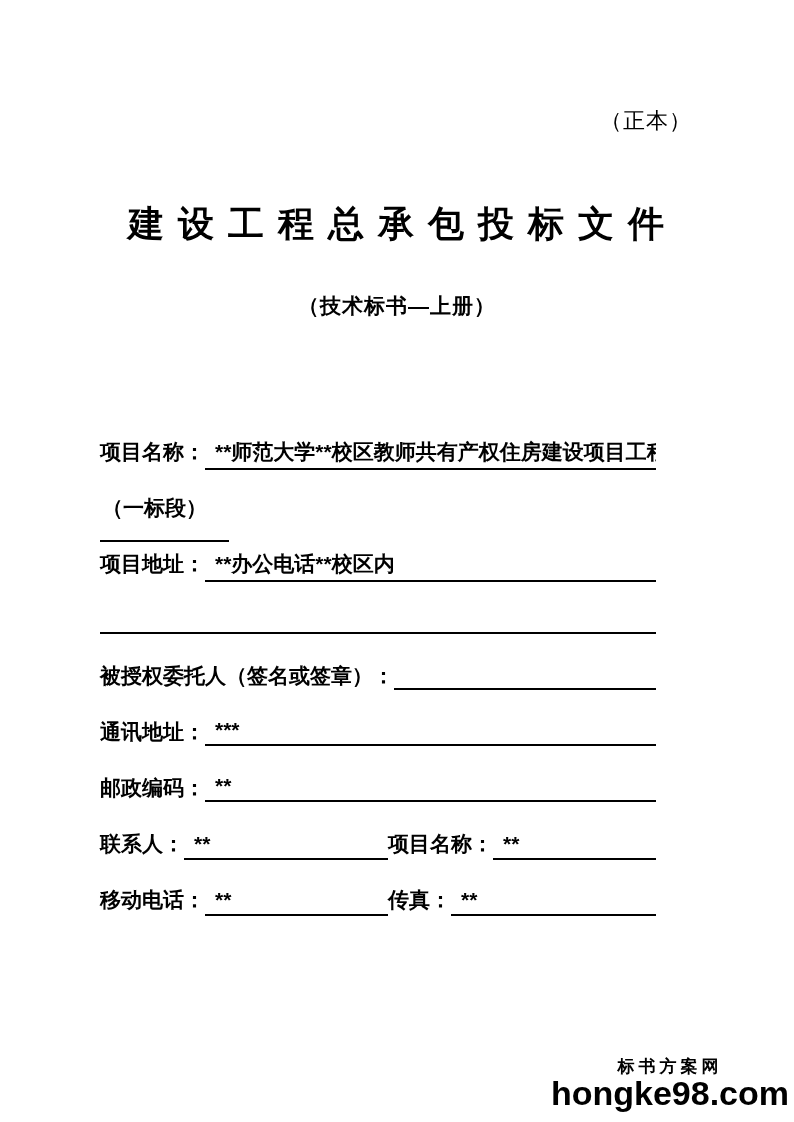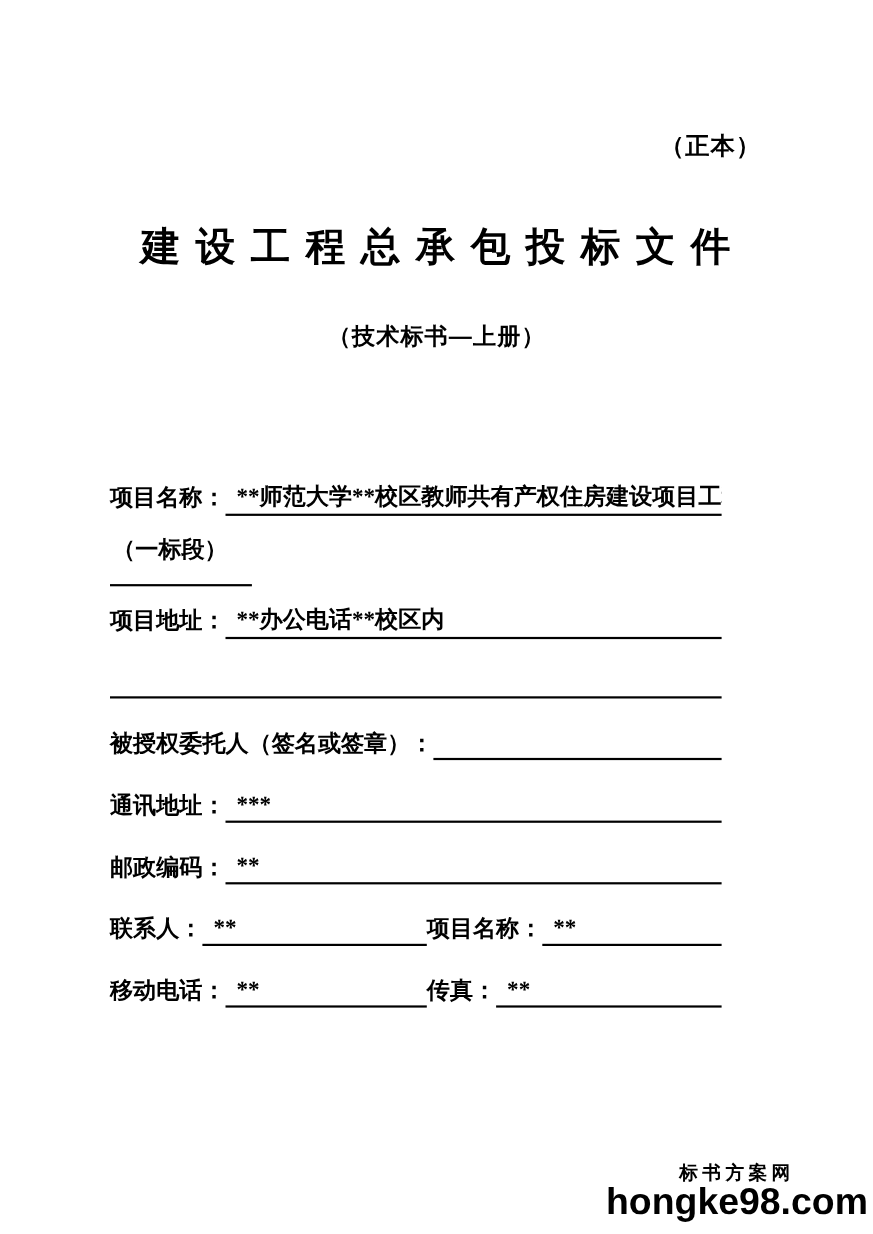--- a/index.html
+++ b/index.html
@@ -16,23 +16,22 @@
     position: relative;
     width: 794px;
     height: 1122px;
     background: #ffffff;
   }
   .copy-label {
     position: absolute;
     top: 106px;
     right: 102px;
     font-size: 22px;
-    font-weight: bold;
+    font-weight: normal;
     letter-spacing: 1px;
-    margin-top: 12px;
   }
   .doc-title {
     position: absolute;
     top: 200px;
     left: 0;
     width: 100%;
     text-align: center;
     font-size: 36px;
     font-weight: bold;
     letter-spacing: 2px;
@@ -51,25 +50,24 @@
   .form {
     position: absolute;
     top: 438px;
     left: 100px;
     width: 556px;
     font-size: 21px;
     font-weight: bold;
   }
   .form-row {
     display: flex;
-    align-items: center;
+    align-items: flex-start;
     height: 30px;
     margin-bottom: 26px;
     white-space: nowrap;
-    font-family: Liberation Serif, serif;
   }
   .form-label {
     flex: 0 0 auto;
     padding-bottom: 2px;
   }
   .form-value {
     flex: 1 1 auto;
     border-bottom: 2px solid #000000;
     padding: 0 0 2px 10px;
     min-height: 28px;

